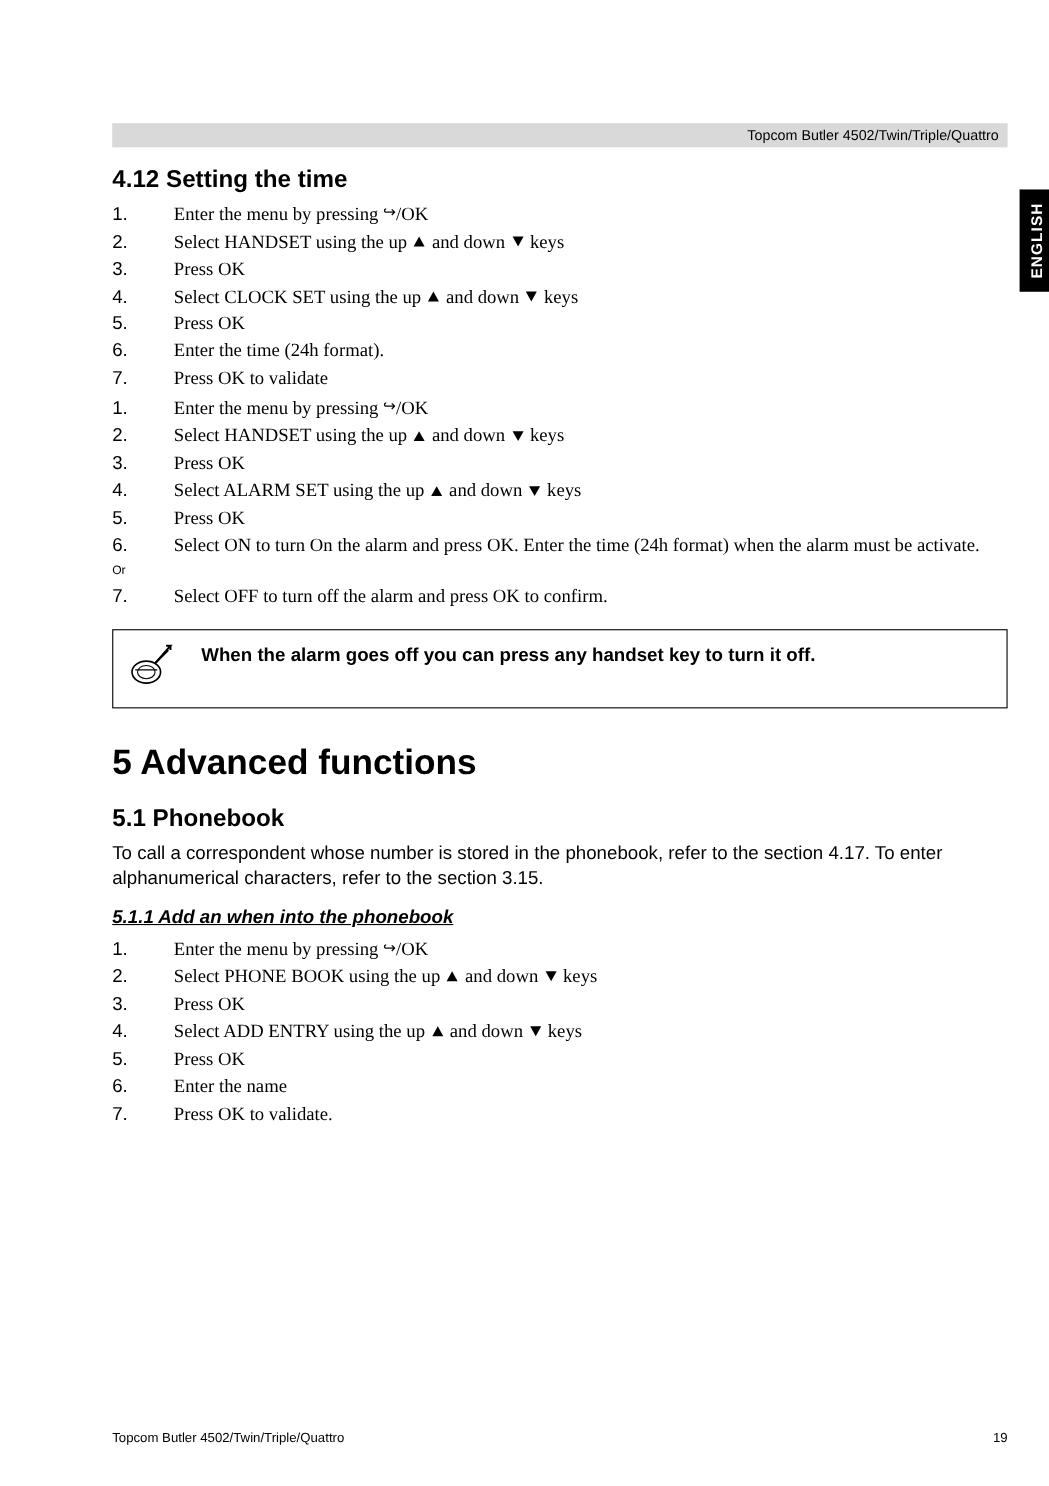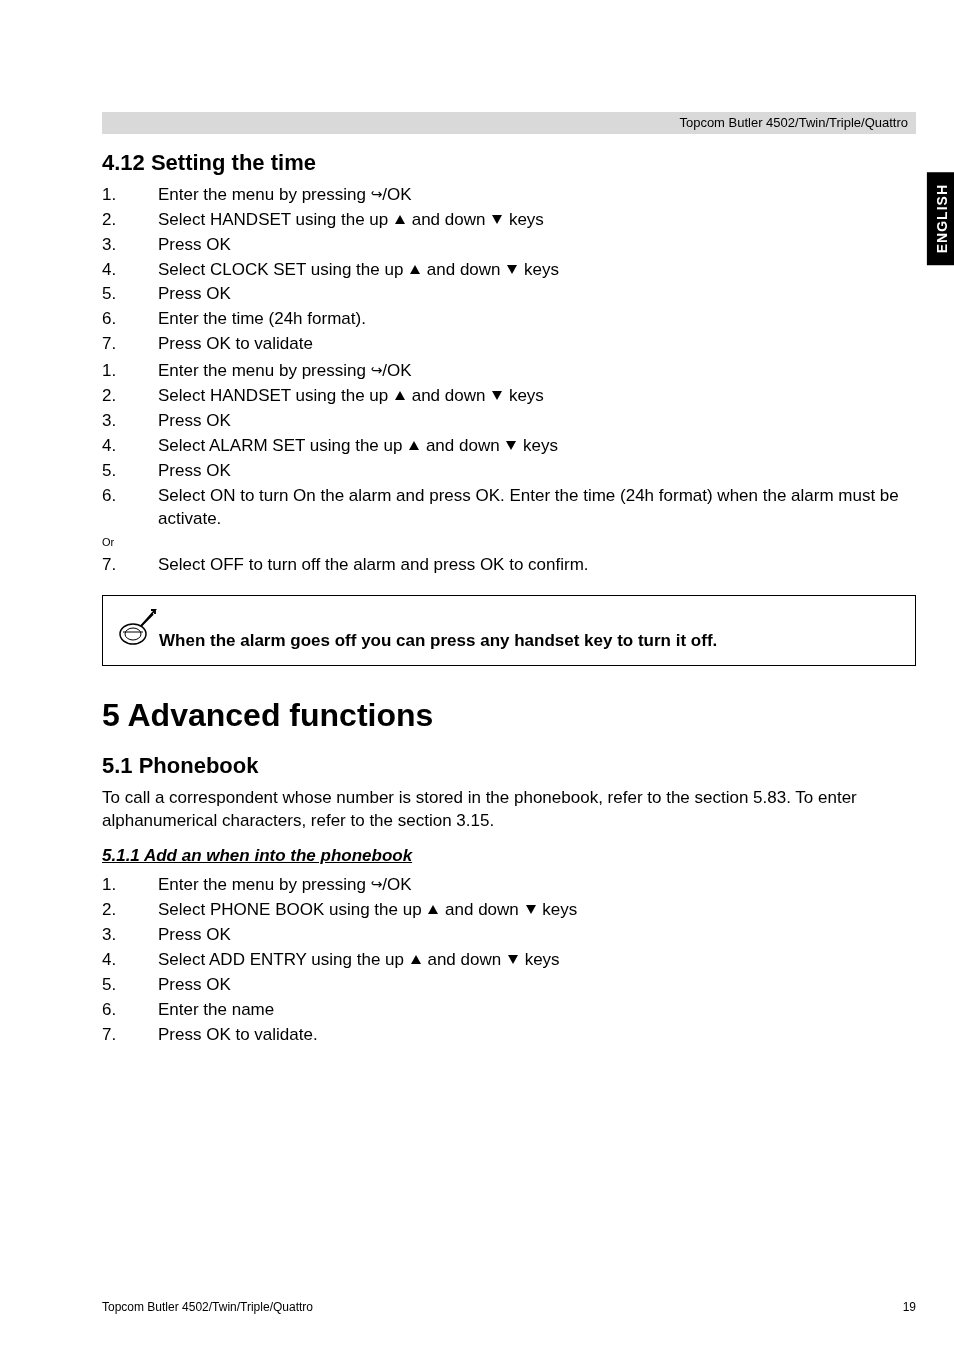--- a/index.html
+++ b/index.html
@@ -72,32 +72,33 @@
     display: flex;
     font-size: 17px;
     margin: 2px 0;
   }
   ol.steps > li .num {
     width: 56px;
     flex: 0 0 56px;
   }
   ol.steps > li .txt {
     flex: 1;
+    font-family: Liberation Serif, serif;
   }
   .or-line {
     font-size: 11px;
     margin: 4px 0;
   }
   .note-box {
     border: 1px solid #000;
     margin: 18px 0 8px 0;
     padding: 12px 14px 12px 12px;
     display: flex;
-    align-items: flex-end;
-    gap: 0;
+    align-items: flex-start;
+    gap: 24px;
   }
   .note-text {
     font-size: 17px;
     font-weight: bold;
   }
   .footer {
     position: absolute;
     bottom: 36px;
     left: 70px;
     right: 70px;
@@ -209,21 +210,21 @@
         <path d="M26 18 L40 2 L36 2 L40 2 L40 6" fill="none" stroke="#000" stroke-width="1.8"></path>
         <path d="M26 18 L38 6" fill="none" stroke="#000" stroke-width="1.8"></path>
       </svg>
     </span>
     <span class="note-text">When the alarm goes off you can press any handset key to turn it off.</span>
   </div>
 
   <h1 class="section-main">5    Advanced functions</h1>
 
   <h2 class="section-sub">5.1    Phonebook</h2>
-  <div class="body-text">To call a correspondent whose number is stored in the phonebook, refer to the section 5.83. To enter alphanumerical characters, refer to the section 3.15.</div>
+  <div class="body-text">To call a correspondent whose number is stored in the phonebook, refer to the section 4.17. To enter alphanumerical characters, refer to the section 3.15.</div>
 
   <h3 class="sub-underlined">5.1.1 Add an when into the phonebook</h3>
   <ol class="steps">
       <li>
         <span class="num">1.</span>
         <span class="txt">Enter the menu by pressing  <span class="redial-sym">↪</span>/OK</span>
       </li>
       <li>
         <span class="num">2.</span>
         <span class="txt">Select PHONE BOOK using the up <span class="tri-up"></span> and down <span class="tri-down"></span> keys</span>

